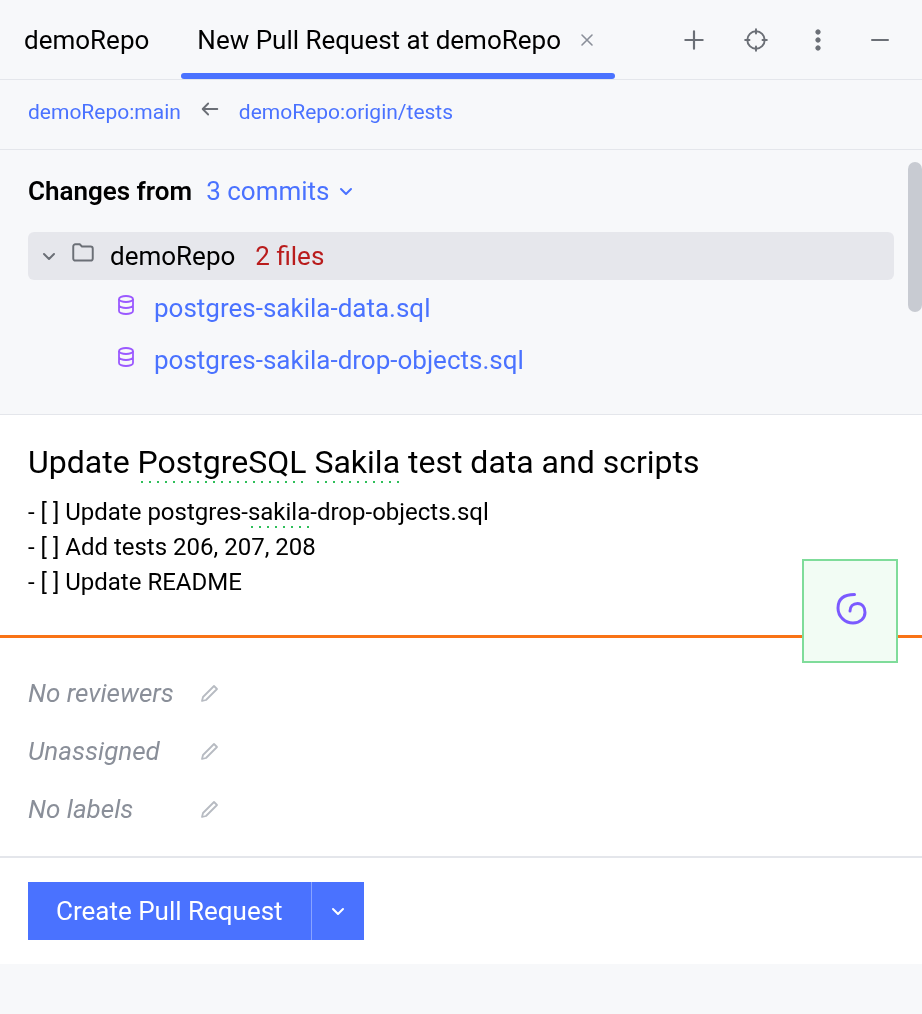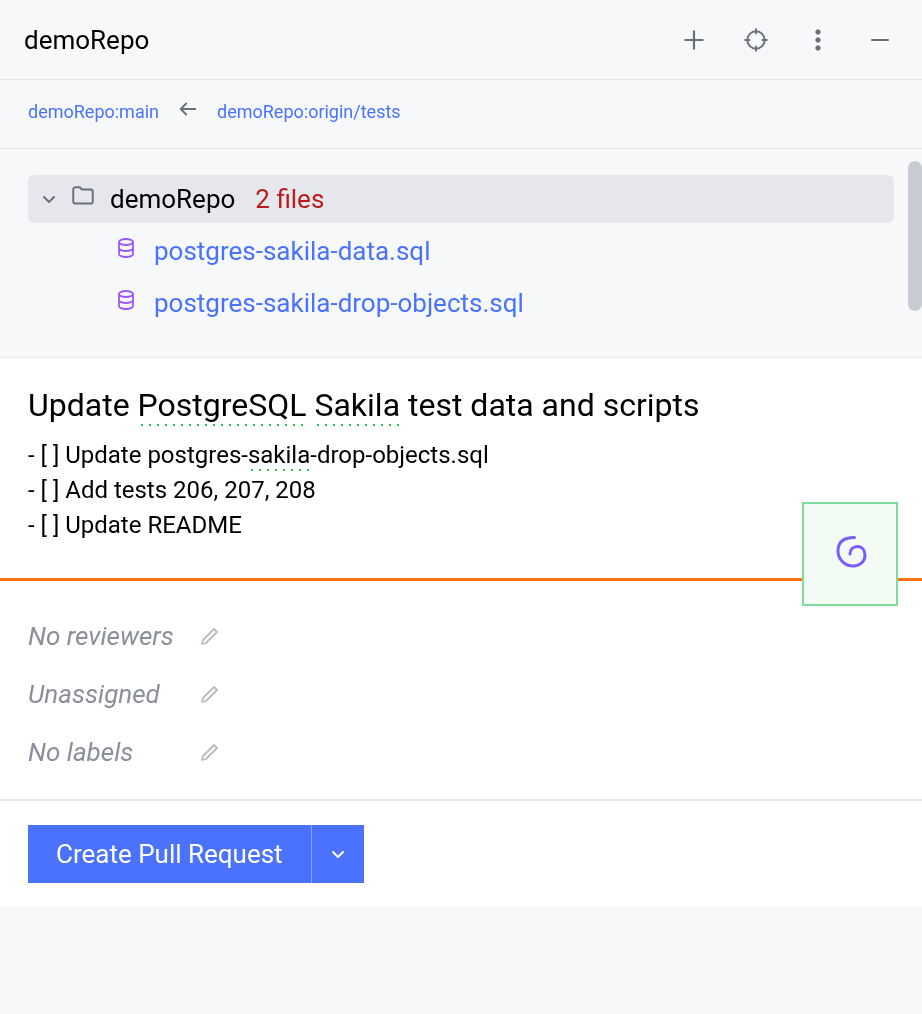--- a/index.html
+++ b/index.html
@@ -10,21 +10,21 @@
 .top-bar { height: 80px; display: flex; align-items: stretch; border-bottom: 1px solid #e4e6eb; background: #f7f8fa; }
 .tabs { display: flex; align-items: stretch; flex: 1; }
 .tab { display: flex; align-items: center; padding: 0 24px; font-size: 26px; color: #000; cursor: pointer; position: relative; gap: 14px; }
 .tab.active::after { content: ""; position: absolute; left: 8px; right: 8px; bottom: 0; height: 6px; background: #4a72ff; border-radius: 3px; }
 .tab-close { width: 24px; height: 24px; display: flex; align-items: center; justify-content: center; color: #8a8f99; cursor: pointer; }
 .top-actions { display: flex; align-items: center; gap: 22px; padding-right: 22px; }
 .icon-btn { width: 40px; height: 40px; display: flex; align-items: center; justify-content: center; color: #6b6f76; cursor: pointer; }
 .icon-btn svg { stroke: currentColor; }
 
 
-.branch-row { padding: 18px 28px 24px; display: flex; align-items: center; gap: 18px; font-size: 18px; border-bottom: 1px solid #e4e6eb; }
+.branch-row { padding: 18px 28px 24px; display: flex; align-items: center; gap: 18px; font-size: 21px; border-bottom: 1px solid #e4e6eb; }
 .branch-link { color: #4a72ff; cursor: pointer; }
 .arrow-left { color: #6b6f76; }
 
 
 .changes-section { padding: 26px 28px 30px; border-bottom: 1px solid #e4e6eb; position: relative; }
 .changes-header { display: flex; align-items: center; gap: 14px; font-size: 26px; margin-bottom: 26px; }
 .changes-label { font-weight: 600; }
 .commit-count { color: #4a72ff; cursor: pointer; display: flex; align-items: center; gap: 8px; }
 .file-tree { }
 .tree-row { display: flex; align-items: center; height: 48px; padding: 0 10px; border-radius: 6px; font-size: 26px; gap: 10px; cursor: pointer; }
@@ -62,20 +62,28 @@
 svg { flex-shrink: 0; }
 </style>
 </head>
 <body>
 
 <div class="top-bar">
   <div class="tabs">
     <div class="tab">
       <span>demoRepo</span>
     </div>
+    <div class="tab active">
+      <span>New Pull Request at demoRepo</span>
+      <span class="tab-close">
+        <svg width="16" height="16" viewBox="0 0 16 16" fill="none">
+            <path d="M3 3l10 10M13 3L3 13" stroke="currentColor" stroke-width="1.6" stroke-linecap="round"></path>
+          </svg>
+      </span>
+    </div>
   </div>
   <div class="top-actions">
     <span class="icon-btn">
       <svg width="26" height="26" viewBox="0 0 24 24" fill="none">
           <path d="M12 4v16M4 12h16" stroke-width="2" stroke-linecap="round"></path>
         </svg>
     </span>
     <span class="icon-btn">
       <svg width="26" height="26" viewBox="0 0 24 24" fill="none">
           <circle cx="12" cy="12" r="8" stroke-width="1.8"></circle>
@@ -101,20 +109,29 @@
   <span class="branch-link">demoRepo:main</span>
   <span class="arrow-left">
     <svg width="22" height="22" viewBox="0 0 24 24" fill="none">
         <path d="M20 12H5M10 6l-6 6 6 6" stroke="currentColor" stroke-width="2" stroke-linecap="round" stroke-linejoin="round"></path>
       </svg>
   </span>
   <span class="branch-link">demoRepo:origin/tests</span>
 </div>
 
 <div class="changes-section">
+  <div class="changes-header">
+    <span class="changes-label">Changes from</span>
+    <span class="commit-count">
+      <span>3 commits</span>
+      <svg width="16" height="16" viewBox="0 0 16 16" fill="none">
+          <path d="M3 6l5 5 5-5" stroke="#4a72ff" stroke-width="2" stroke-linecap="round" stroke-linejoin="round"></path>
+        </svg>
+    </span>
+  </div>
   <div class="file-tree">
     <div class="tree-row repo">
       <span class="chev">
         <svg width="16" height="16" viewBox="0 0 16 16" fill="none">
             <path d="M3 6l5 5 5-5" stroke="currentColor" stroke-width="2" stroke-linecap="round" stroke-linejoin="round"></path>
           </svg>
       </span>
       <span class="folder-icon">
         <svg width="26" height="26" viewBox="0 0 24 24" fill="none">
             <path d="M3 6a2 2 0 012-2h4l2 2h8a2 2 0 012 2v9a2 2 0 01-2 2H5a2 2 0 01-2-2V6z" stroke="currentColor" stroke-width="1.8"></path>

